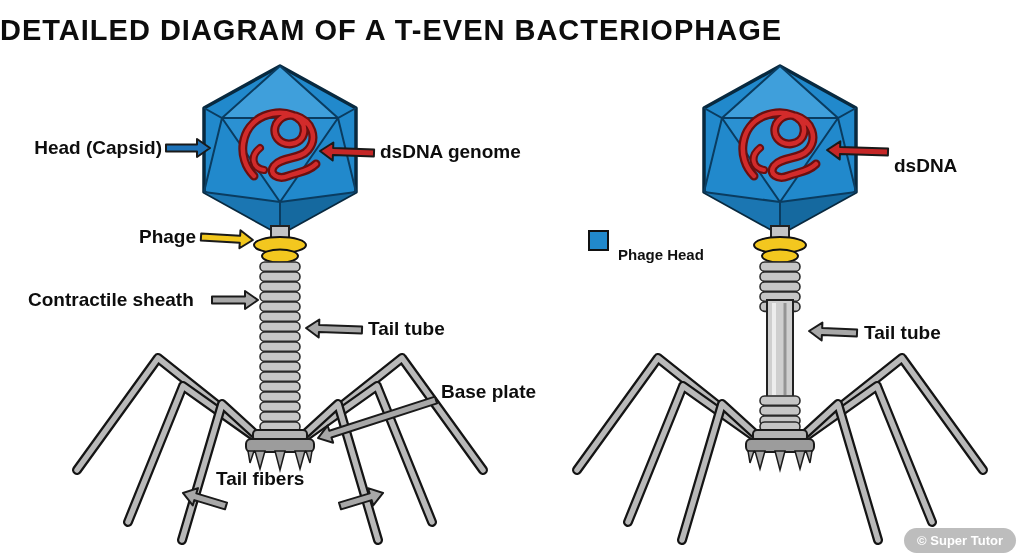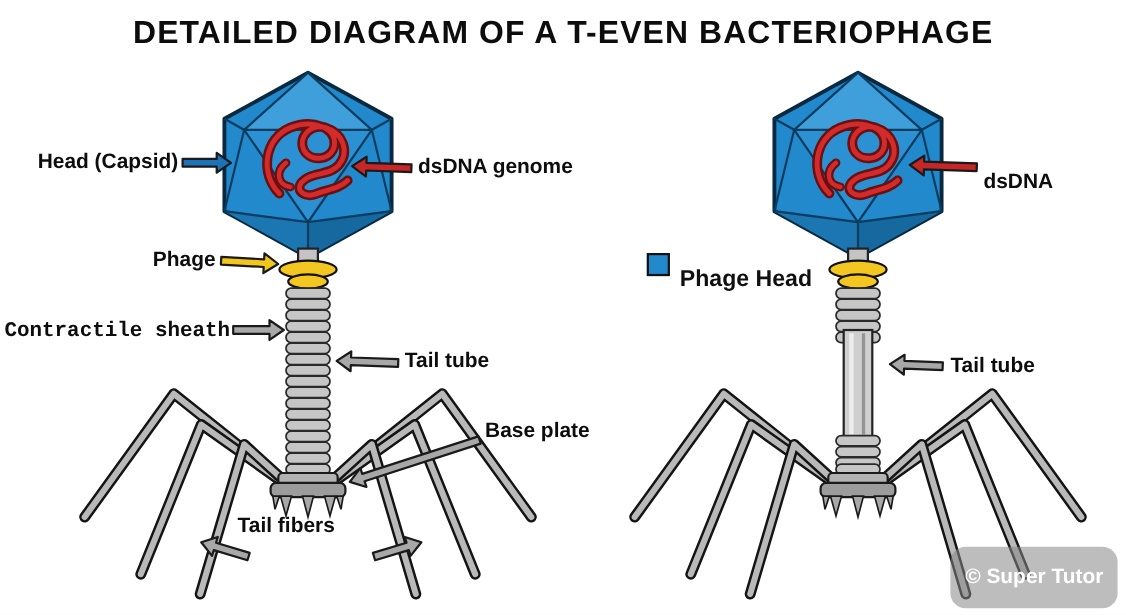--- a/index.html
+++ b/index.html
@@ -3,39 +3,39 @@
 <meta charset="utf-8">
 <style>
   html,body { margin:0; padding:0; background:#e8e8e8; }
   .canvas {
     position:relative; width:1024px; height:559px; margin:0 auto;
     background:#ffffff; overflow:hidden;
     font-family:"Liberation Sans", sans-serif; color:#101010;
   }
   .title {
     position:absolute; top:14px; left:0; width:100%;
-    text-align:center; font-size:29px; font-weight:800; letter-spacing:1px;
+    text-align:left; font-size:29px; font-weight:800; letter-spacing:1px;
     color:#0d0d0d;
   }
   .lbl {
     position:absolute; font-size:19px; font-weight:700; white-space:nowrap;
     color:#0d0d0d;
   }
   svg.stage { position:absolute; left:0; top:0; }
   .legend { position:absolute; left:588px; top:229px; }
   .legend-row { display:flex; align-items:center; margin-bottom:5px; height:22px; }
   .swatch {
     width:21px; height:21px; border:2px solid #111; box-sizing:border-box;
     margin-right:9px; display:inline-block;
   }
-  .legend-label { font-size:21px; font-weight:700;margin-top:28px; }
+  .legend-label { font-size:15px; font-weight:700;margin-top:28px; }
   .watermark {
     position:absolute; right:8px; bottom:6px;
     background:rgba(135,135,135,0.55); color:#fff;
-    font-size:19px; font-weight:600; padding:17px 13px; border-radius:14px;
+    font-size:13px; font-weight:600; padding:5px 13px; border-radius:14px;
   }
 </style>
 </head>
 <body>
 
 <div class="canvas">
 
   <div class="title">DETAILED DIAGRAM OF A T-EVEN BACTERIOPHAGE</div>
 
   <svg class="stage" width="1024" height="559" viewBox="0 0 1024 559">
@@ -150,21 +150,21 @@
     <polygon transform="translate(226,506) rotate(196.8)" points="0,-3.5 32,-3.5 32,-9 45,0 32,9 32,3.5 0,3.5" fill="#a8a8a8" stroke="#1a1a1a" stroke-width="2" stroke-linejoin="round"></polygon>
     <polygon transform="translate(340,506) rotate(-16.8)" points="0,-3.5 32,-3.5 32,-9 45,0 32,9 32,3.5 0,3.5" fill="#a8a8a8" stroke="#1a1a1a" stroke-width="2" stroke-linejoin="round"></polygon>
 
     <polygon transform="translate(888,152) rotate(181.9)" points="0,-3.5 48,-3.5 48,-9 61,0 48,9 48,3.5 0,3.5" fill="#c52727" stroke="#1a1a1a" stroke-width="2" stroke-linejoin="round"></polygon>
     <polygon transform="translate(857,333) rotate(182.4)" points="0,-3.5 35,-3.5 35,-9 48,0 35,9 35,3.5 0,3.5" fill="#a8a8a8" stroke="#1a1a1a" stroke-width="2" stroke-linejoin="round"></polygon>
   </svg>
 
   <div class="lbl" style="left:14px; top:137px; width:148px; text-align:right;">Head (Capsid)</div>
   <div class="lbl" style="left:380px; top:141px;">dsDNA genome</div>
   <div class="lbl" style="left:78px; top:226px; width:118px; text-align:right;">Phage</div>
-  <div class="lbl" style="left:4px; top:289px; width:196px; text-align:center;font-family:Liberation Mono, monospace;">Contractile sheath</div>
+  <div class="lbl" style="left:28px; top:289px; width:196px; text-align:left;">Contractile sheath</div>
   <div class="lbl" style="left:368px; top:318px;">Tail tube</div>
   <div class="lbl" style="left:441px; top:381px;text-align:right;">Base plate</div>
   <div class="lbl" style="left:216px; top:468px; width:134px; text-align:left;">Tail fibers</div>
   <div class="lbl" style="left:894px; top:155px;">dsDNA</div>
   <div class="lbl" style="left:864px; top:322px;">Tail tube</div>
 
   <div class="legend">
     <div class="legend-row">
       <span class="swatch" style="background: rgb(33, 137, 204);"></span>
       <span class="legend-label">Phage Head</span>

